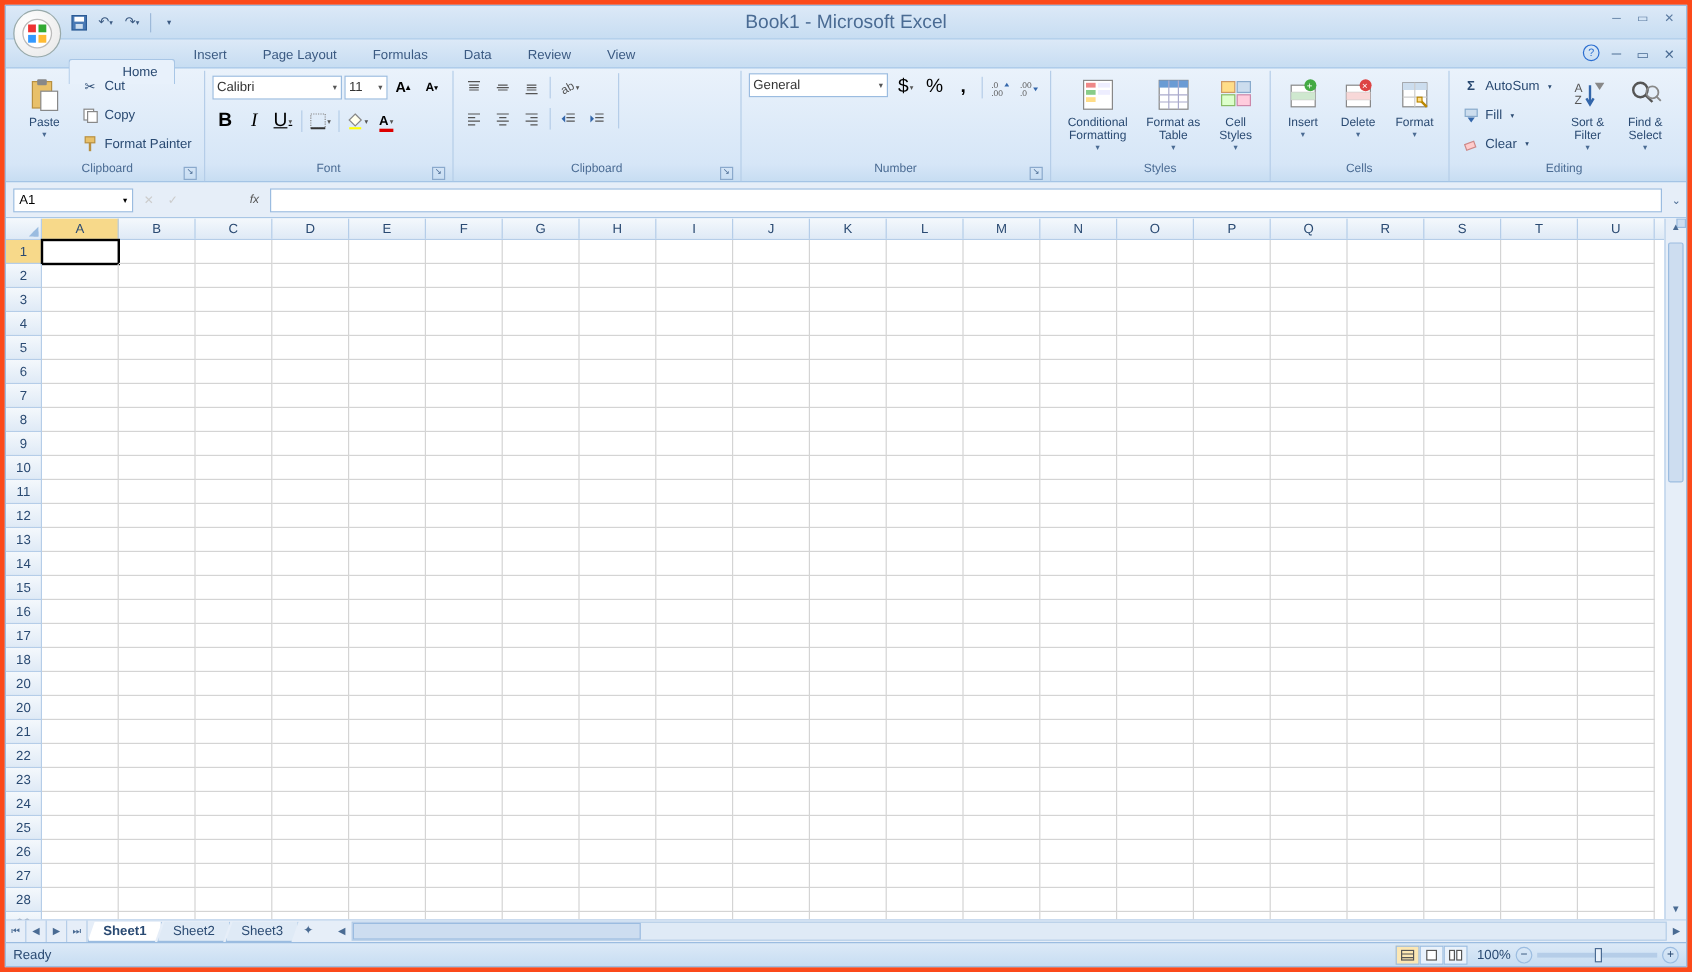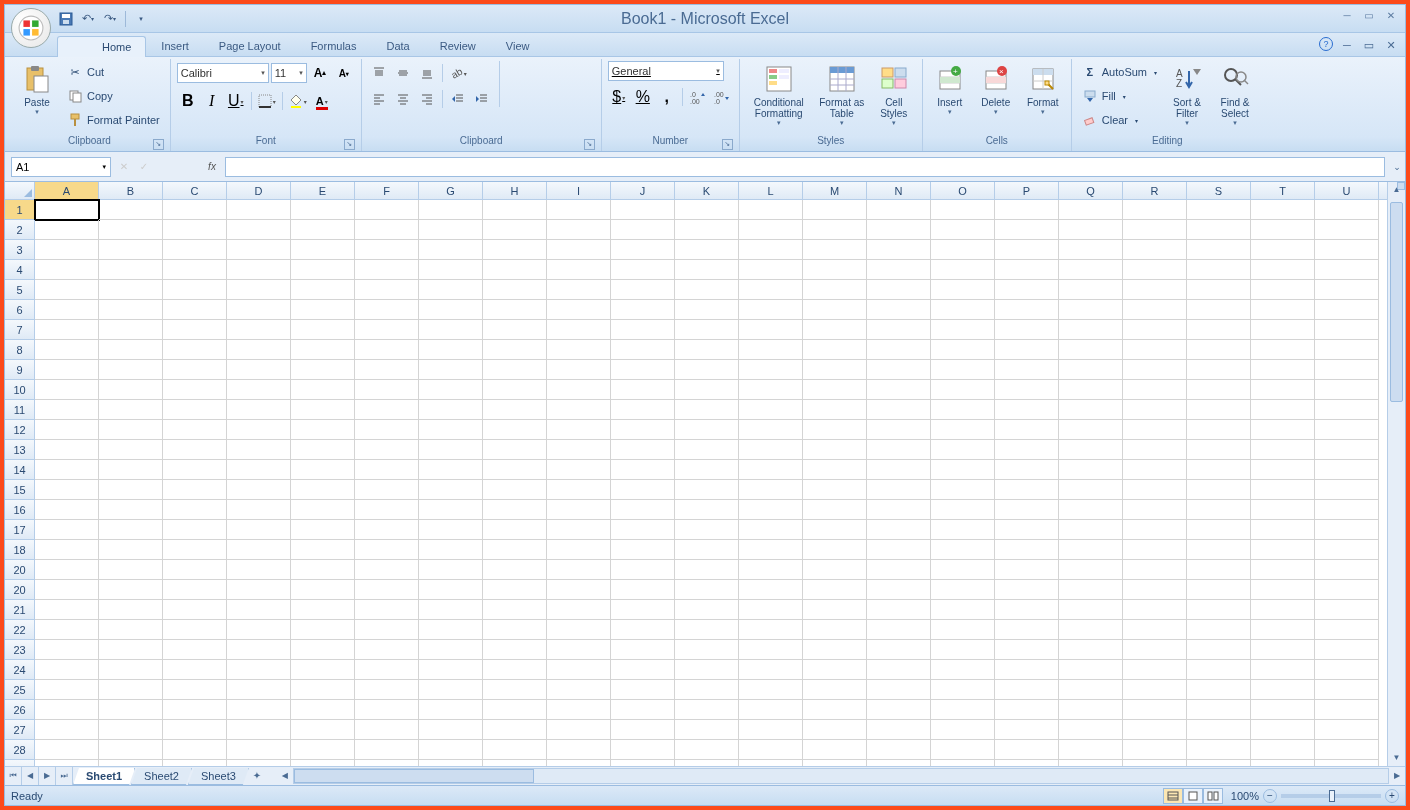--- a/index.html
+++ b/index.html
@@ -13,21 +13,21 @@
 .qat { margin-left: 52px; display:flex; align-items:center; gap:4px; }
 .qat .qbtn { width:18px; height:18px; display:flex;align-items:center;justify-content:center; color:#3b5a82; cursor:pointer; font-size:11px;}
 .qat .sep{width:1px;height:16px;background:#9db9d9;margin:0 2px;}
 .title-text { position:absolute; left:50%; transform:translateX(-50%); font-size:16px; color:#4a6b93; }
 .win-controls{position:absolute; right:4px; top:2px; display:flex; gap:2px;}
 .win-controls span{width:20px;height:16px;display:flex;align-items:center;justify-content:center;font-size:10px;color:#5a7aa0;cursor:pointer;}
 
 
 .tabstrip{height:24px;background:linear-gradient(#dce9f7,#c7ddf2);display:flex;align-items:flex-end;padding-left:52px;border-bottom:1px solid #a8c6e6;position:relative;}
 .tab{padding:4px 14px;font-size:11px;color:#3b5a82;cursor:pointer;border:1px solid transparent;border-bottom:none;}
-.tab.active{background:#e8f1fb;border-color:#a8c6e6;border-radius:3px 3px 0 0;color:#2a4a72;position:relative;top:1px;padding-left:44px;}
+.tab.active{background:#e8f1fb;border-color:#a8c6e6;border-radius:3px 3px 0 0;color:#2a4a72;position:relative;top:14px;padding-left:44px;}
 .tabstrip .help-right{position:absolute;right:6px;bottom:3px;display:flex;gap:6px;}
 .tabstrip .help-right span{width:16px;height:16px;display:flex;align-items:center;justify-content:center;font-size:11px;color:#4a6b93;cursor:pointer;}
 
 
 .ribbon{height:95px;background:linear-gradient(#eaf2fb,#d6e6f7 85%,#c7ddf2);display:flex;border-bottom:1px solid #9bbce0;padding:2px 4px 0;}
 .group{border-right:1px solid #b5cde8;padding:2px 6px 0;display:flex;flex-direction:column;position:relative;}
 .group-body{flex:1;display:flex;align-items:flex-start;gap:4px;}
 .group-label{height:16px;text-align:center;font-size:10px;color:#4a6b93;position:relative;}
 .group-label .launcher{position:absolute;right:0;bottom:1px;width:11px;height:11px;border:1px solid #8aa9cc;font-size:7px;line-height:8px;color:#4a6b93;cursor:pointer;}
 .bigbtn{display:flex;flex-direction:column;align-items:center;justify-content:flex-start;width:44px;height:72px;padding-top:2px;font-size:10px;color:#2a4a72;cursor:pointer;text-align:center;}
@@ -189,21 +189,21 @@
               <span>Format Painter</span>
             </div>
         </div>
       </div>
       <div class="group-label"><span>Clipboard</span><span class="launcher">↘</span></div>
     </div>
 
     <div class="group" style="min-width:190px;">
       <div class="group-body" style="flex-direction:column;gap:4px;">
         <div class="ctrlrow">
-          <div class="combo" style="width:92px;">
+          <div class="combo" style="width:108px;">
               <span>Calibri</span>
               <span class="arr">▾</span>
             </div>
           <div class="combo" style="width:36px;">
               <span>11</span>
               <span class="arr">▾</span>
             </div>
           <div class="iconbtn" style="font-size:12px;font-weight:bold;">A<sup style="font-size:7px;">▴</sup></div>
           <div class="iconbtn" style="font-size:10px;font-weight:bold;">A<sup style="font-size:6px;">▾</sup></div>
         </div>
@@ -317,21 +317,21 @@
                 </svg>
               </div>
           </div>
         </div>
         <div style="width:1px;height:46px;background:#b5cde8;margin:0 2px;"></div>
       </div>
       <div class="group-label"><span>Clipboard</span><span class="launcher">↘</span></div>
     </div>
 
     <div class="group" style="min-width:128px;">
-      <div class="group-body" style="flex-direction:column;gap:4px;text-decoration:underline;">
+      <div class="group-body" style="flex-direction:row;gap:4px;">
         <div class="combo" style="width:116px;">
             <span>General</span>
             <span class="arr">▾</span>
           </div>
         <div class="ctrlrow">
           <div class="iconbtn">$<span class="arr">▾</span></div>
           <div class="iconbtn">%</div>
           <div class="iconbtn">
               <b>,</b>
             </div>

